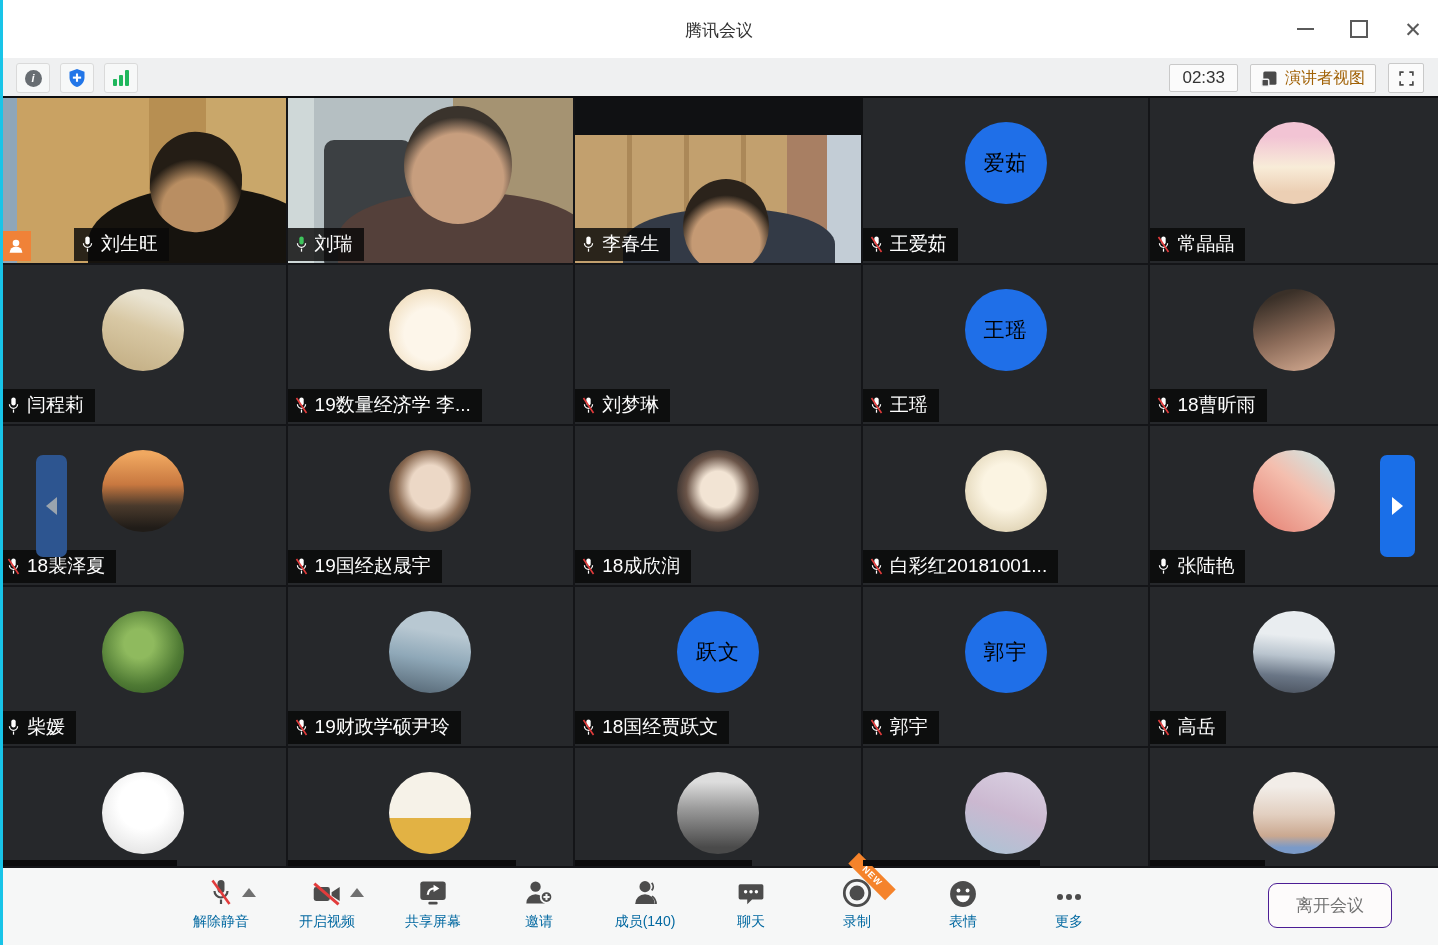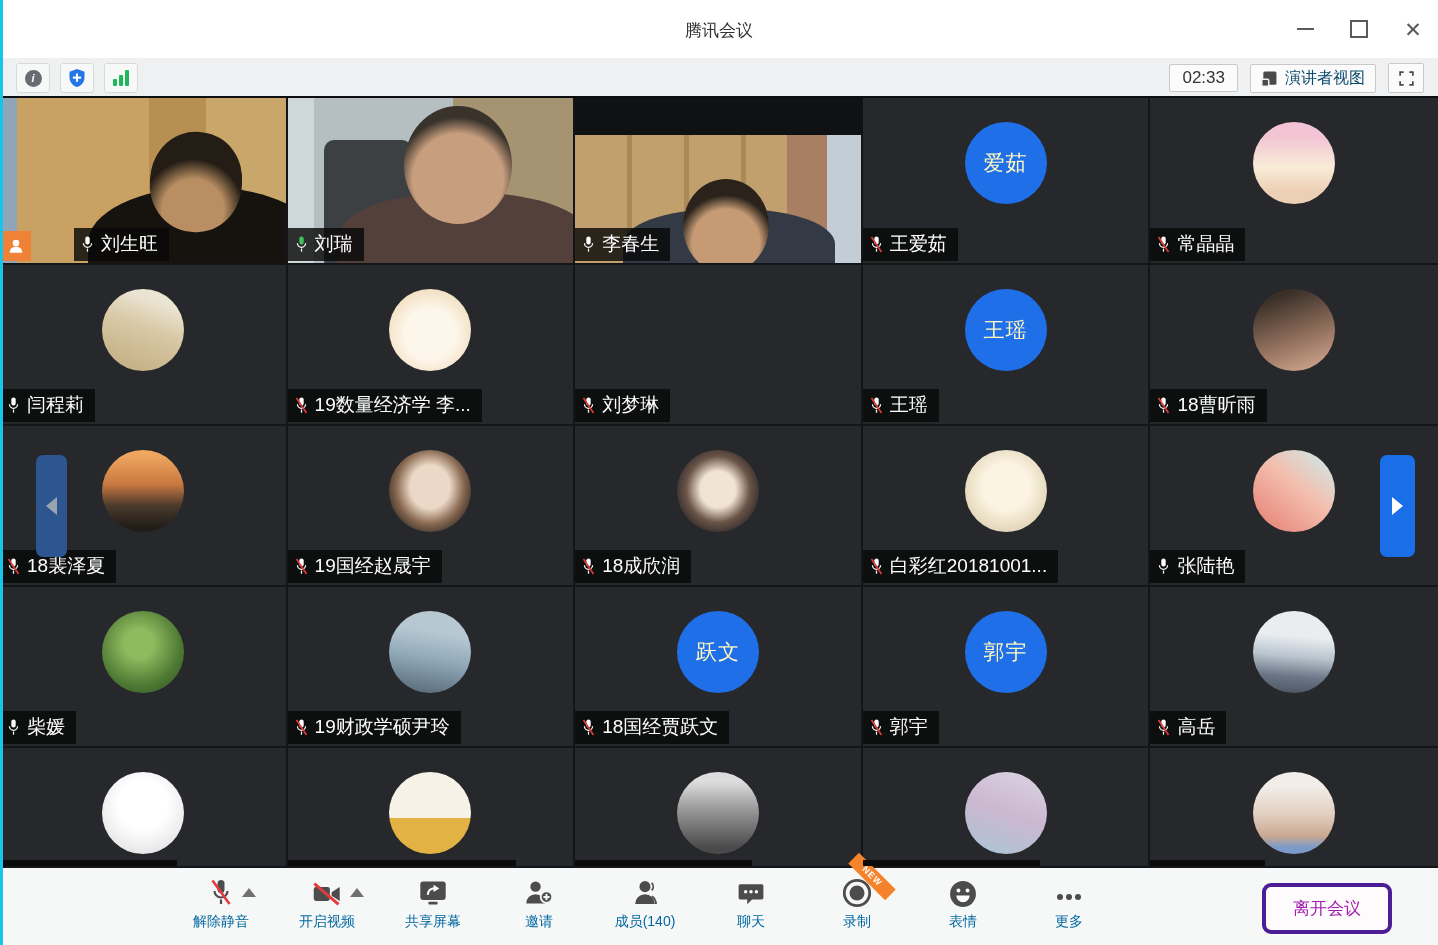--- a/index.html
+++ b/index.html
@@ -19,39 +19,39 @@
   
   .topbar{position:absolute;top:58px;left:0;right:0;height:40px;background:#eff0f1;border-bottom:2px solid #0d0e10;box-sizing:border-box;}
   .topbar-left{position:absolute;left:16px;top:5px;display:flex;gap:10px;}
   .tib{width:32px;height:28px;border:1px solid #dadada;border-radius:3px;background:#f7f8f8;display:flex;align-items:center;justify-content:center;cursor:pointer;}
   .info-circle{width:17px;height:17px;border-radius:50%;background:#686d72;color:#fff;font-size:11px;font-weight:bold;display:flex;align-items:center;justify-content:center;font-style:italic;}
   .sigbars{display:flex;align-items:flex-end;gap:2px;height:16px;}
   .sigbars i{display:block;width:4px;background:#1fb75c;border-radius:1px;}
   .sigbars i:nth-child(1){height:7px;}.sigbars i:nth-child(2){height:11px;}.sigbars i:nth-child(3){height:16px;}
   .topbar-right{position:absolute;right:14px;top:5px;display:flex;gap:12px;align-items:center;text-align:center;}
   .timerbox{border:1px solid #c9c9c9;background:#fbfbfb;border-radius:2px;padding:3px 12px;font-size:17px;color:#333;}
-  .viewbtn{border:1px solid #c9c9c9;background:#fbfbfb;border-radius:2px;padding:3px 10px;display:flex;gap:7px;align-items:center;font-size:16px;color:#0c4a6e;cursor:pointer;}
+  .viewbtn{border:1px solid #c9c9c9;background:#fbfbfb;border-radius:2px;padding:3px 10px;display:flex;gap:7px;align-items:center;font-size:16px;color:#a16207;cursor:pointer;}
   .fsbtn{width:34px;height:28px;border:1px solid #c9c9c9;background:#fbfbfb;border-radius:2px;display:flex;align-items:center;justify-content:center;cursor:pointer;}
 
   
   .grid{position:absolute;top:98px;left:0;right:0;bottom:77px;display:grid;
         grid-template-columns:repeat(5,1fr);grid-template-rows:167px 161px 161px 161px auto;background:#101113;}
   .cell{position:relative;background:#26282b;border-right:2px solid #141518;border-bottom:2px solid #141518;overflow:hidden;box-sizing:border-box;cursor:pointer;}
   .cell:nth-child(5n){border-right:none;}
 
   .plabel{position:absolute;left:0;bottom:2px;display:flex;align-items:center;gap:6px;
           background:rgba(8,8,9,0.82);color:#fff;font-size:19px;padding:3px 11px 4px 6px;white-space:nowrap;z-index:5;}
   .p0 .plabel{left:31px;margin-left:43px;}
   .hostbadge{position:absolute;left:0;bottom:2px;width:31px;height:30px;background:#f08238;display:flex;align-items:center;justify-content:center;z-index:6;}
   .mic{width:15px;height:21px;display:inline-flex;}
   .sliver{position:absolute;left:0;bottom:0;height:6px;background:#0b0b0c;z-index:5;}
 
   
   .avatar{position:absolute;top:24px;left:50%;margin-left:-41px;width:82px;height:82px;border-radius:50%;}
-  .avatar.txt{background:#1f6fe8;color:#fef9c3;font-size:21px;display:flex;align-items:center;justify-content:center;letter-spacing:1px;font-family:Liberation Serif, serif;}
+  .avatar.txt{background:#1f6fe8;color:#000000;font-size:21px;display:flex;align-items:center;justify-content:center;letter-spacing:1px;font-family:Liberation Serif, serif;}
 
   .av4{background:linear-gradient(180deg,#f2c4d4 18%,#f8ecd8 55%,#eccfb4 85%);}
   .av5{background:linear-gradient(200deg,#eae4d2 20%,#d8c8a4 48%,#c7b38a 85%);}
   .av6{background:radial-gradient(circle at 50% 55%,#fdf6ea 42%,#f3e3c8 70%,#e8cfa0);}
   .av9{background:linear-gradient(160deg,#3a3028 15%,#8a6a58 55%,#c8a088 90%);}
   .av10{background:linear-gradient(180deg,#f0a860 5%,#c87840 42%,#4a3a2c 68%,#201c18 95%);}
   .av11{background:radial-gradient(ellipse at 50% 45%,#ecd8c6 34%,#8a6a52 58%,#332c28 80%);}
   .av12{background:radial-gradient(ellipse at 50% 48%,#f2e4d4 30%,#6a5448 55%,#2e2a2a 78%);}
   .av13{background:radial-gradient(circle at 50% 45%,#fbf4e2 38%,#e8ddc2 66%,#cdbf9a);}
   .av14{background:linear-gradient(220deg,#cfe6e4 8%,#f4beae 45%,#e88e80 85%);}
@@ -92,22 +92,22 @@
   .bottombar{position:absolute;left:0;right:0;bottom:0;height:77px;background:#f6f7f7;}
   .tb-group{position:absolute;left:185px;top:8px;display:flex;gap:34px;}
   .tb-item{width:72px;display:flex;flex-direction:column;align-items:center;gap:5px;cursor:pointer;position:relative;}
   .tb-ico{height:32px;display:flex;align-items:flex-end;justify-content:center;position:relative;}
   .tb-label{font-size:14px;color:#0369a1;white-space:nowrap;}
   .caret{position:absolute;right:-22px;top:12px;width:0;height:0;border-left:7px solid transparent;border-right:7px solid transparent;border-bottom:9px solid #707070;cursor:pointer;}
   .rec-wrap{position:relative;}
   .new-badge{position:absolute;top:-7px;right:-26px;width:52px;height:15px;background:#f5832b;color:#fff;
              font-size:9px;font-weight:bold;letter-spacing:1px;text-align:center;line-height:15px;
              transform:rotate(45deg);transform-origin:center;}
-  .leavebtn{position:absolute;right:46px;top:15px;padding:10px 27px;border:4px solid #4c1d95;border-radius:9px;
-            color:#a21caf;font-size:17px;background:#fdfbfb;cursor:pointer;}
+  .leavebtn{position:absolute;right:46px;top:15px;padding:10px 27px;border:1px solid #4c1d95;border-radius:9px;
+            color:#737373;font-size:17px;background:#fdfbfb;cursor:pointer;}
 </style>
 </head>
 <body>
 
 <div class="window">
   <div class="edge-left"></div>
 
   <div class="titlebar">
     <div class="title">腾讯会议</div>
     <div class="win-controls">

